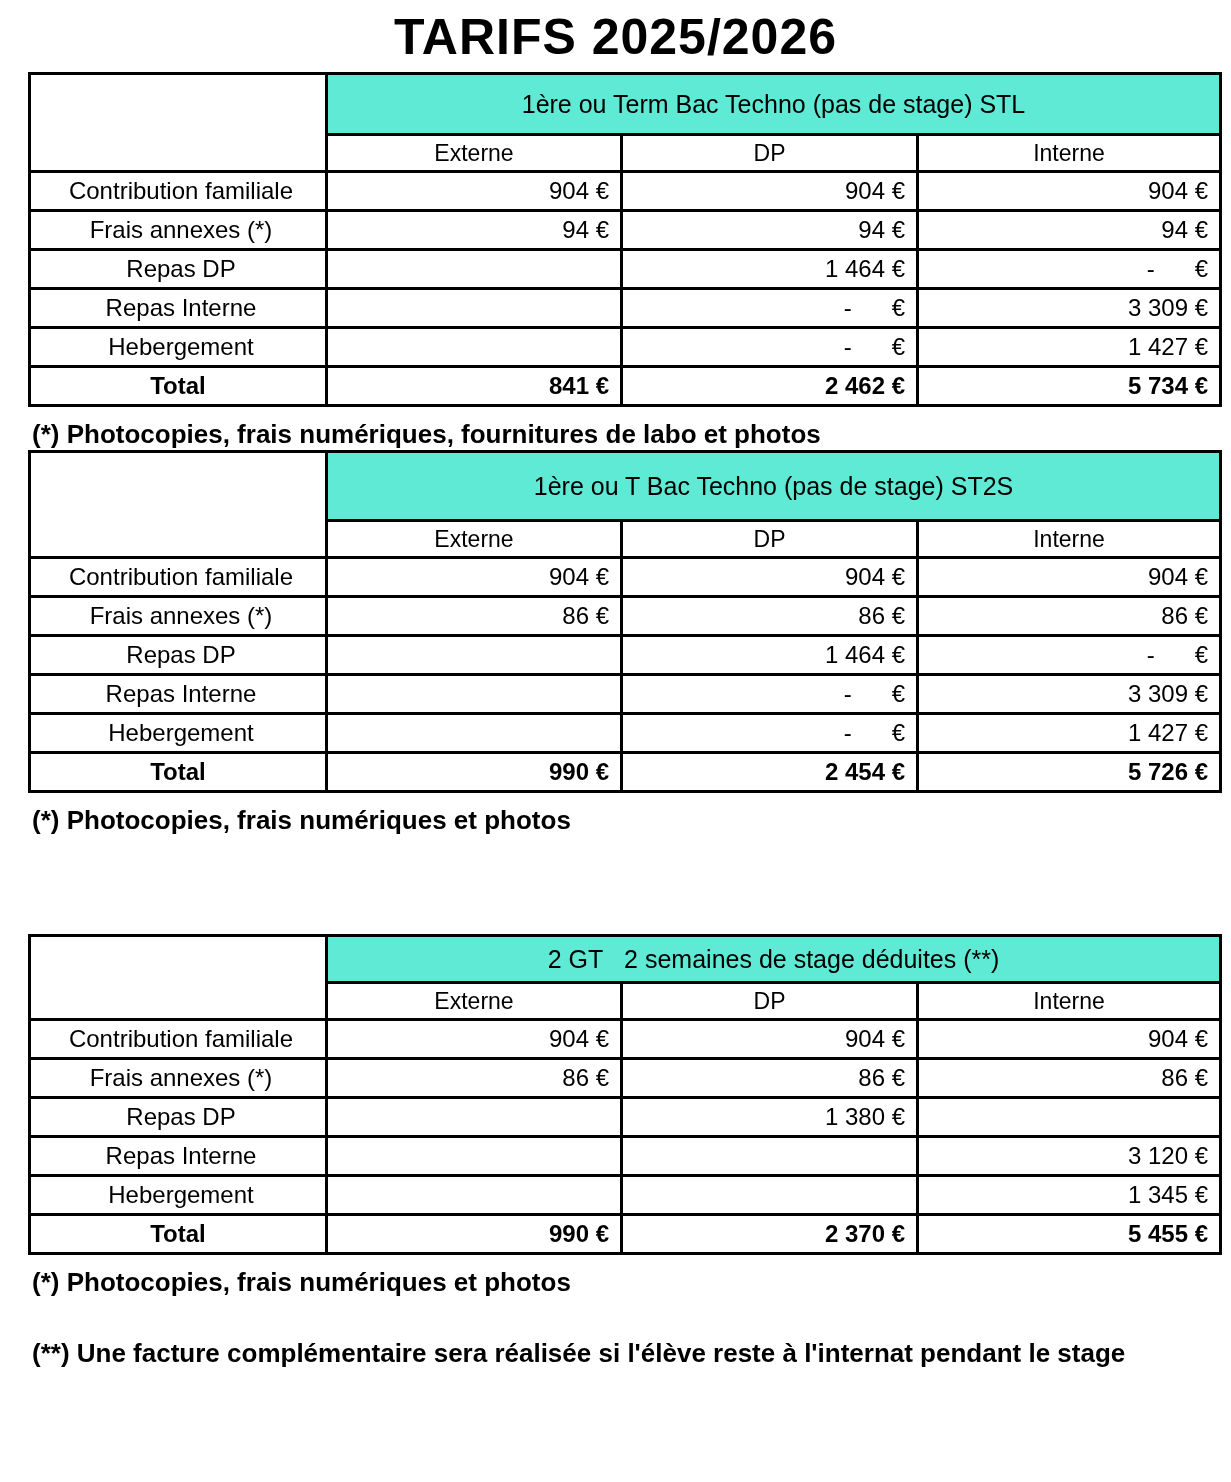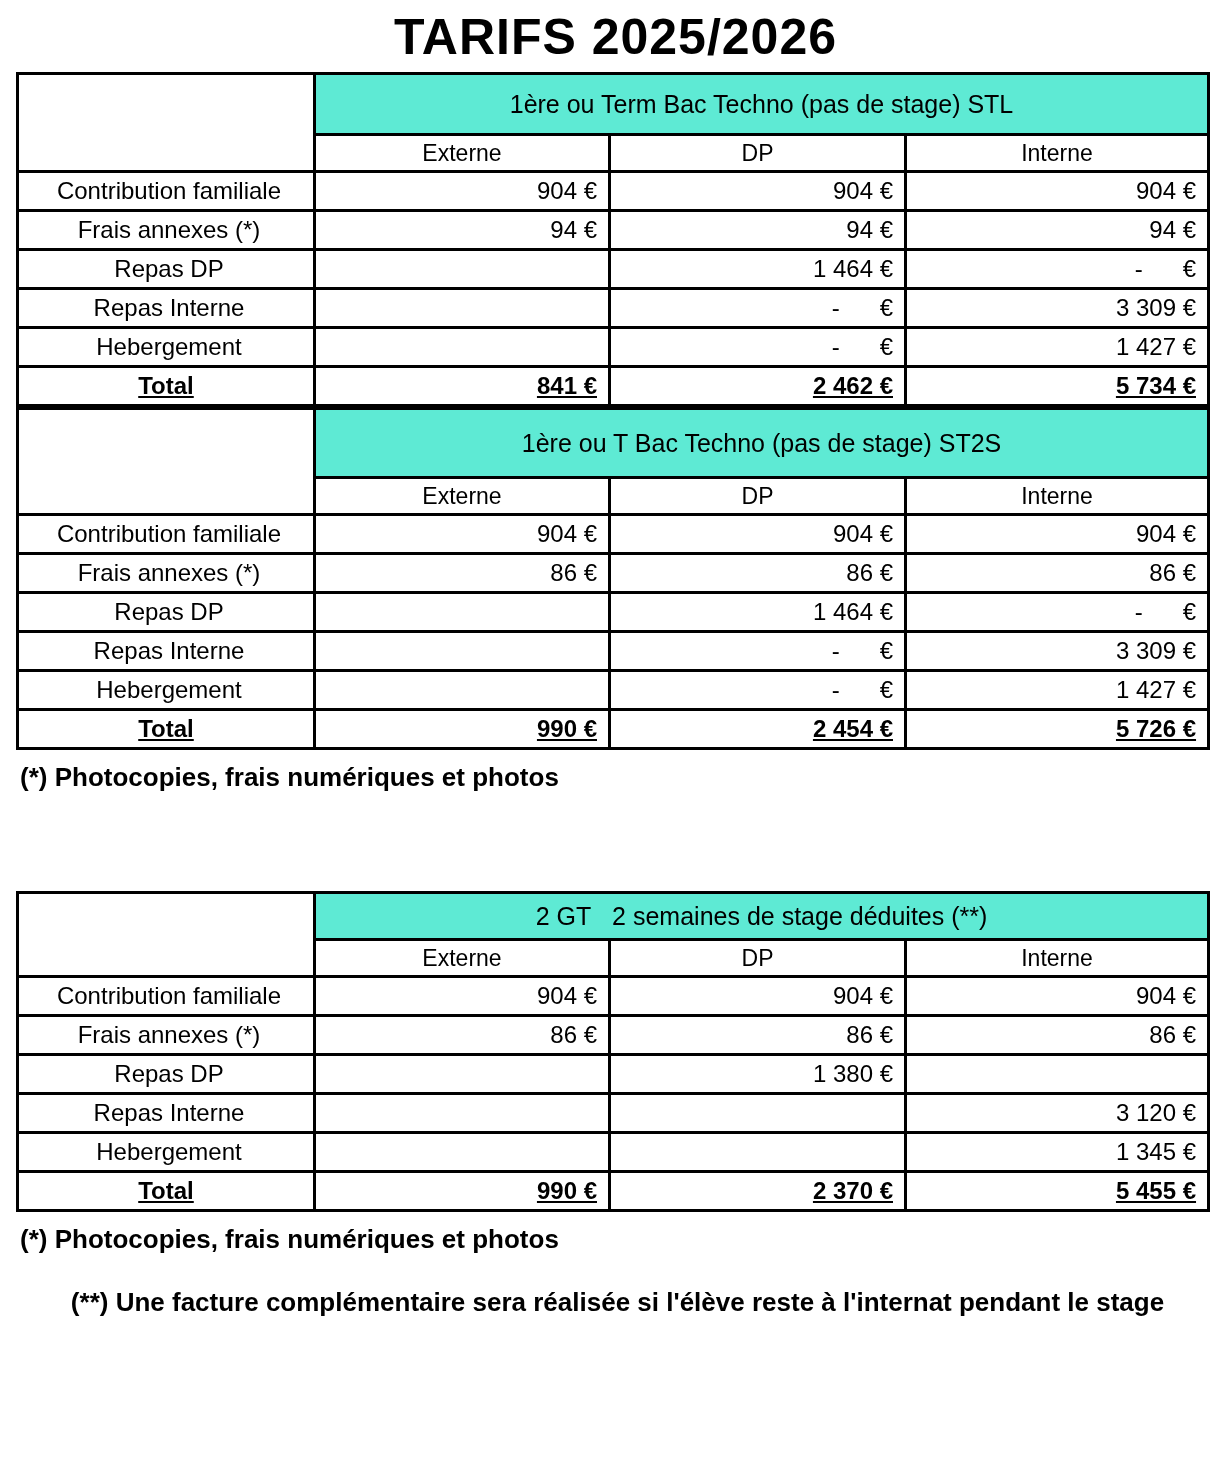--- a/index.html
+++ b/index.html
@@ -6,21 +6,21 @@
     margin: 0;
     padding: 0;
     background: #ffffff;
     color: #000000;
     font-family: "Liberation Sans", sans-serif;
   }
   .page {
     width: 1231px;
     height: 1482px;
     box-sizing: border-box;
-    padding: 0 16px;
+    padding: 0 28px;
     overflow: hidden;
   }
   .doc-title {
     margin: 0;
     padding-top: 6px;
     height: 66px;
     font-size: 50px;
     font-weight: 700;
     text-align: center;
     letter-spacing: 1px;
@@ -53,32 +53,32 @@
   .tarif td.lbl {
     text-align: center;
     padding-left: 6px;
     height: 36px;
   }
   .tarif td.val {
     text-align: right;
     padding-right: 11px;
     height: 36px;
   }
-  .tarif tr.total td { font-weight: 700; height: 36px; text-decoration: underline; }
+  .tarif tr.total td { font-weight: 700; height: 36px; }
   .tarif tr.total td.tlbl { text-align: center; }
   .fn {
     font-weight: 700;
     font-size: 26px;
     margin: 14px 0 0 4px;
     white-space: nowrap;
   }
   .gap-a { margin-top: 12px; }
   .tbl2 { }
   .tbl3 { margin-top: 98px; }
-  .fn-last { margin-top: 32px; text-align: center; }
+  .fn-last { margin-top: 40px; }
 </style>
 </head>
 <body>
 
 <div class="page">
 
   <h1 class="doc-title">TARIFS 2025/2026</h1>
 
   <table class="tarif t1">
     <colgroup>
@@ -129,20 +129,21 @@
       </tr>
       <tr class="total">
         <td class="tlbl">Total</td>
         <td class="val">841 €</td>
         <td class="val">2 462 €</td>
         <td class="val">5 734 €</td>
       </tr>
     </tbody>
   </table>
 
+  <p class="fn gap-a">(*) Photocopies, frais numériques, fournitures de labo et photos</p>
 
   <table class="tarif t2 tbl2">
     <colgroup>
       <col style="width:297px">
         <col style="width:295px">
         <col style="width:296px">
         <col style="width:303px">
     </colgroup>
     <tbody>
       <tr>

